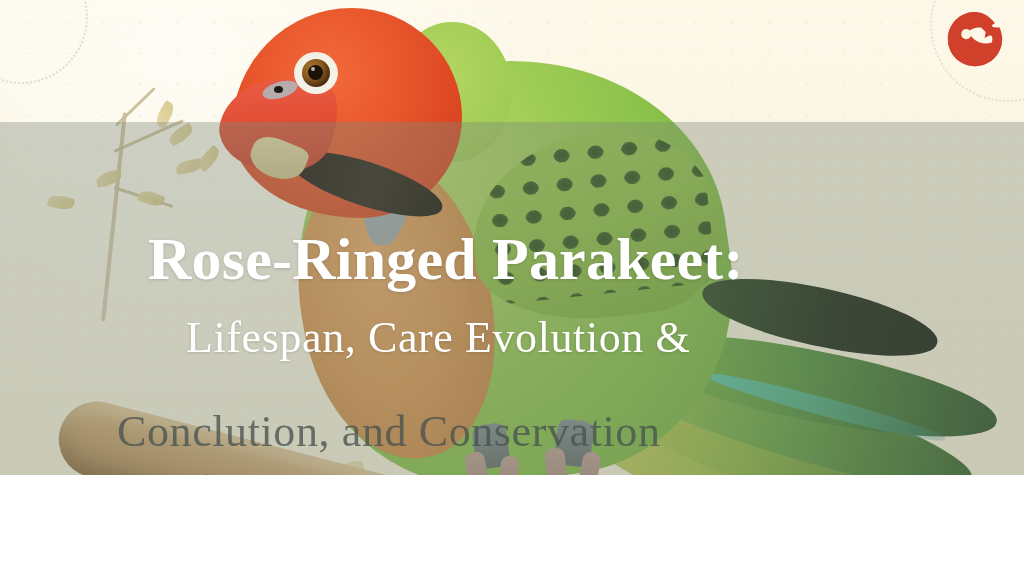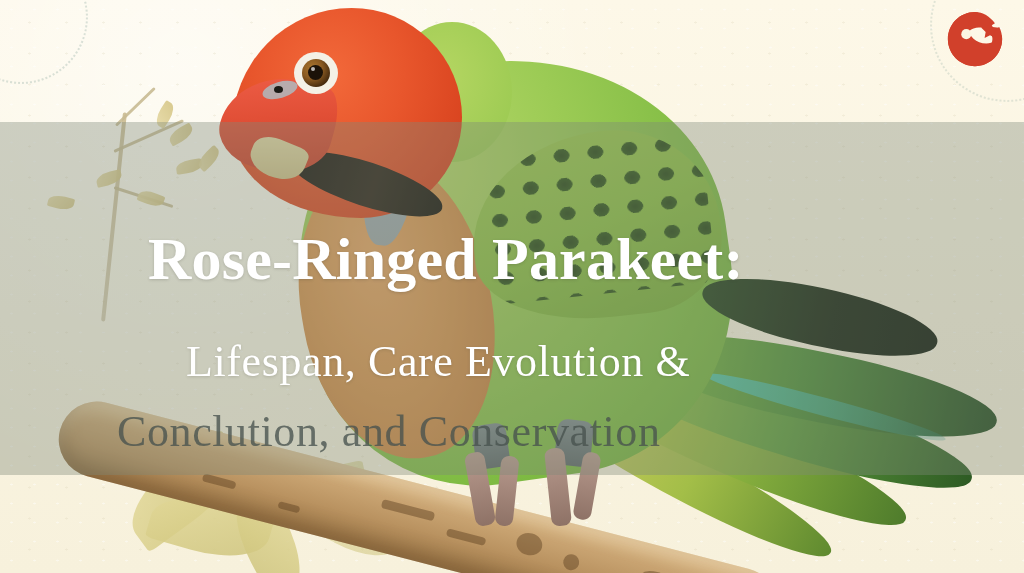--- a/index.html
+++ b/index.html
@@ -7,21 +7,21 @@
     padding: 0;
     background: #ffffff;
   }
   body {
     font-family: "Liberation Serif", serif;
   }
 
   .banner {
     position: relative;
     width: 1024px;
-    height: 573px;
+    height: 475px;
     overflow: hidden;
     background: #fbf5e2;
   }
 
   
   .illustration {
     position: absolute;
     inset: 0;
     overflow: hidden;
   }
@@ -359,21 +359,21 @@
     font-weight: 700;
     color: #ffffff;
     letter-spacing: .2px;
     line-height: 1.05;
     white-space: nowrap;
     text-shadow: 0 1px 3px rgba(60,60,50,.22);
   }
   .subtitle-1 {
     position: absolute;
     left: 186px;
-    top: 336px;
+    top: 312px;
     font-family: "Liberation Serif", serif;
     font-size: 44px;
     font-weight: 400;
     color: #ffffff;
     white-space: nowrap;
     letter-spacing: .6px;
     text-shadow: 0 1px 3px rgba(60,60,50,.2);
   }
   .subtitle-2 {
     position: absolute;

